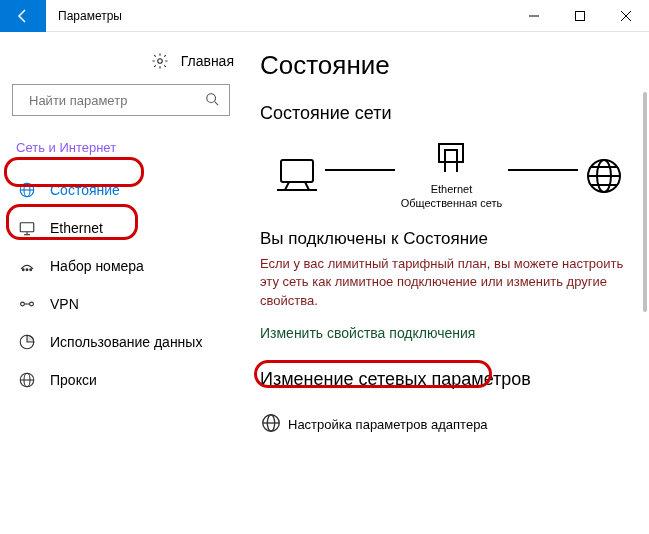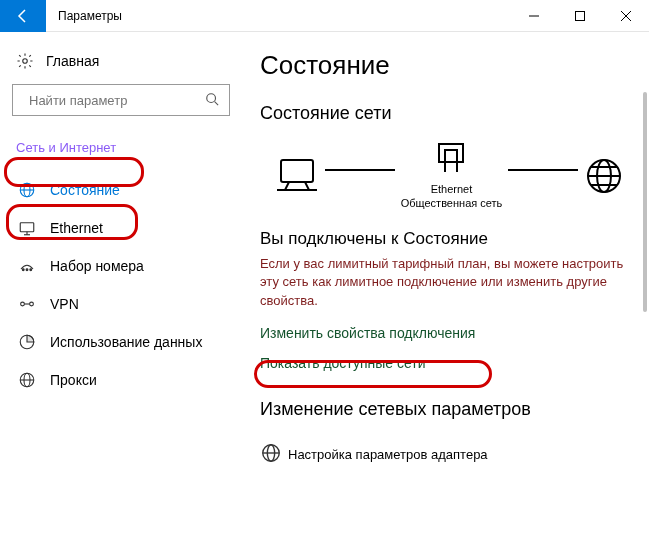--- a/index.html
+++ b/index.html
@@ -41,20 +41,21 @@
     height: calc(100% - 32px);
   }
   .sidebar {
     width: 250px;
     padding: 14px 12px 0 12px;
   }
   .home-row {
     display: flex; align-items: center;
     padding: 6px 4px 14px 4px;
     gap: 12px;
+    justify-content: flex-end;
   }
   .home-row .label { font-size: 14px; }
   .search-box {
     width: 218px; height: 32px;
     border: 1px solid #999;
     display: flex; align-items: center;
     padding: 0 16px;
     margin-bottom: 18px;
     justify-content: space-between;
   }
@@ -310,21 +311,20 @@
             <line x1="7" y1="11" x2="33" y2="11"></line>
             <line x1="7" y1="29" x2="33" y2="29"></line>
           </svg>
       </div>
     </div>
 
     <div class="sub-title">Вы подключены к Состояние</div>
     <div class="body-text">Если у вас лимитный тарифный план, вы можете настроить эту сеть как лимитное подключение или изменить другие свойства.</div>
 
     <div class="link">Изменить свойства подключения</div><br>
-    <div class="link">Показать доступные сети</div>
 
     <div class="section-title2">Изменение сетевых параметров</div>
 
     <div class="adapter-row">
       <span>
         <svg width="22" height="22" viewBox="0 0 24 24" fill="none" stroke="#333" stroke-width="1.5">
             <circle cx="12" cy="12" r="9"></circle>
             <ellipse cx="12" cy="12" rx="4" ry="9"></ellipse>
             <line x1="3" y1="12" x2="21" y2="12"></line>
           </svg>

